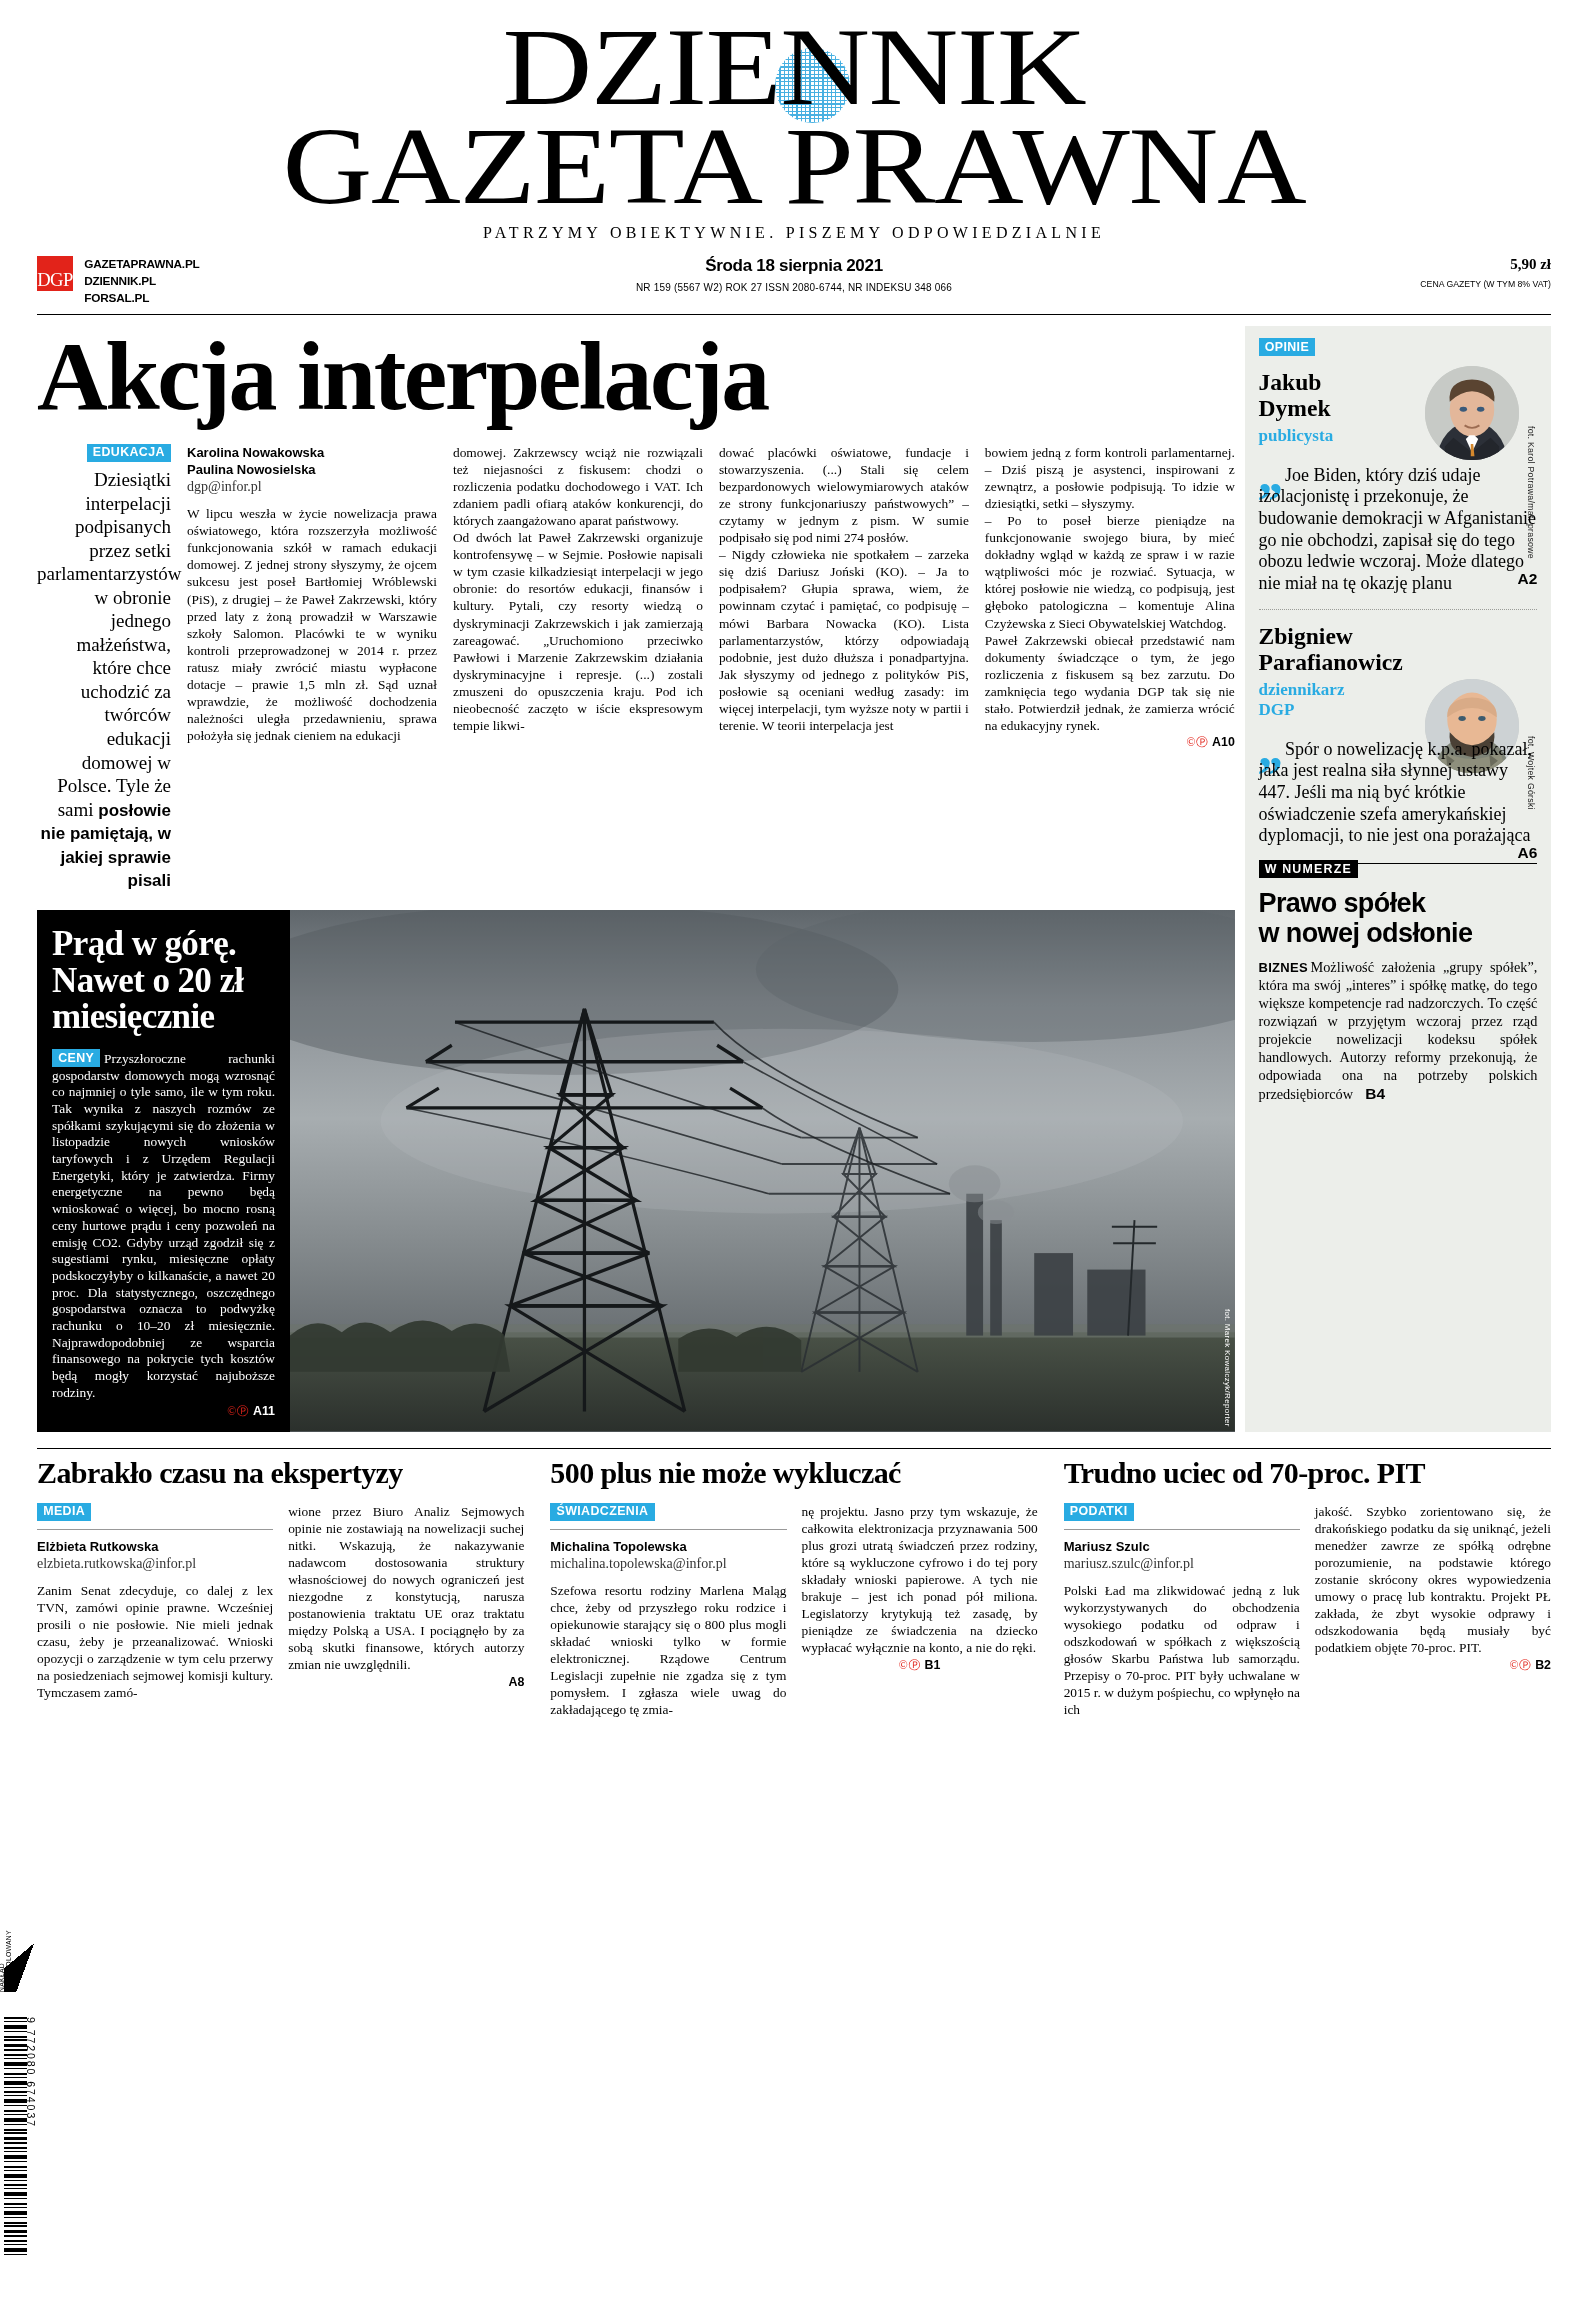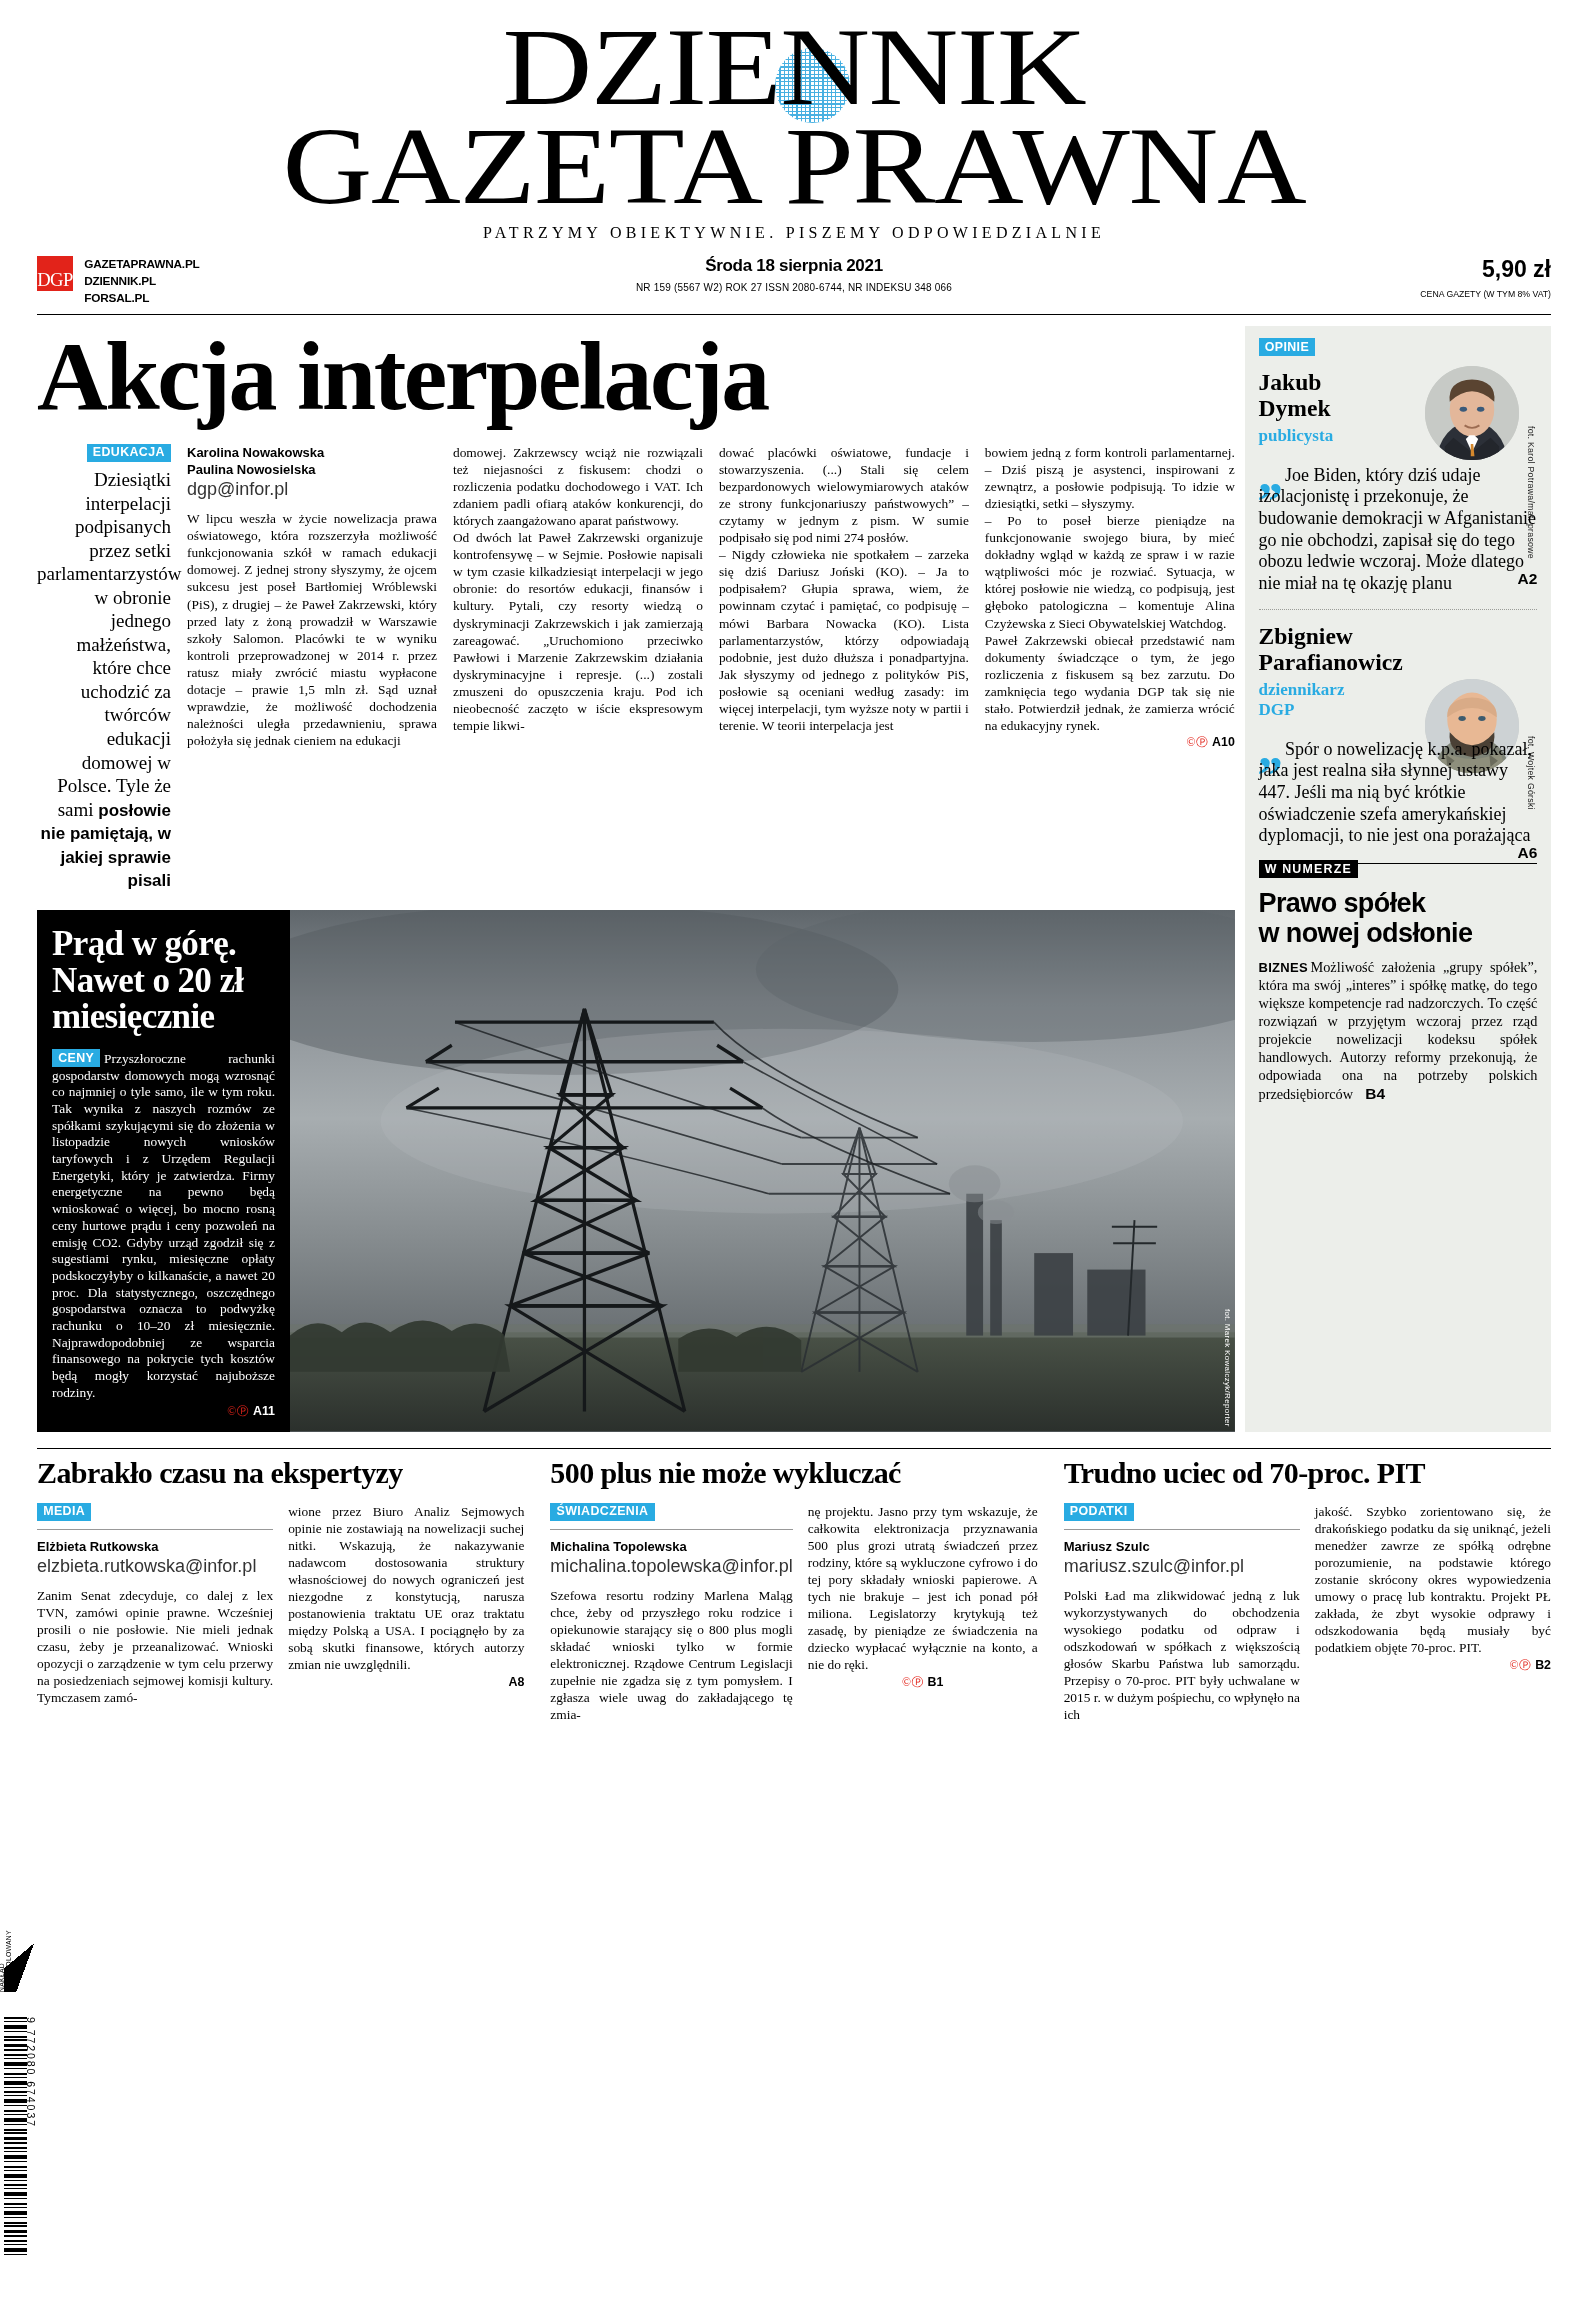--- a/index.html
+++ b/index.html
@@ -66,21 +66,21 @@
   .dateblock { position: absolute; left: 50%; transform: translateX(-50%); text-align: center; top: 0; }
   .date-main {
     font-family: "Liberation Sans", sans-serif;
     font-weight: bold; font-size: 17px; letter-spacing: -0.3px;
   }
   .date-sub {
     font-family: "Liberation Sans", sans-serif;
     font-size: 10px; margin-top: 5.6px; letter-spacing: 0.2px;
   }
   .priceblock { margin-left: auto; text-align: right; }
-  .price-main { font-family: Liberation Sans, sans-serif; font-weight: bold; font-size: 23px; }
+  .price-main { font-family: Liberation Serif, serif; font-weight: bold; font-size: 15px; }
   .price-sub { font-family: "Liberation Sans", sans-serif; font-size: 8.7px; margin-top: 6.2px; }
 
   
   .page { padding: 0 37px; position: relative; }
   .main-row { display: flex; margin-top: 11.2px; }
   .left-zone { width: 1240px; position: relative; }
   .sidebar {
     width: 316px; margin-left: 10px; background: #eceeea;
     padding: 12.4px 13.7px 11.2px 13.7px; position: relative;
   }
@@ -108,21 +108,21 @@
     font-family: "Liberation Serif", serif;
     font-size: 19px; line-height: 1.24; text-align: right;
     margin-top: 6.2px;
   }
   .lead b { font-family: "Liberation Sans", sans-serif; font-size: 17px; }
   .byline-name {
     font-family: "Liberation Sans", sans-serif; font-weight: bold;
     font-size: 13px; line-height: 1.36;
   }
   .byline-mail {
-    font-family: Liberation Sans, sans-serif; font-size: 18px;
+    font-family: Liberation Serif, serif; font-size: 14px;
     color: #333; margin-bottom: 10px;
   }
   .body {
     font-family: "Liberation Serif", serif;
     font-size: 13.4px; line-height: 1.275; text-align: justify;
     hyphens: auto;
   }
   .cp { color: #e2231a; font-size: 11.8px; letter-spacing: 0.6px; }
   .pref {
     font-family: "Liberation Sans", sans-serif; font-weight: bold;

